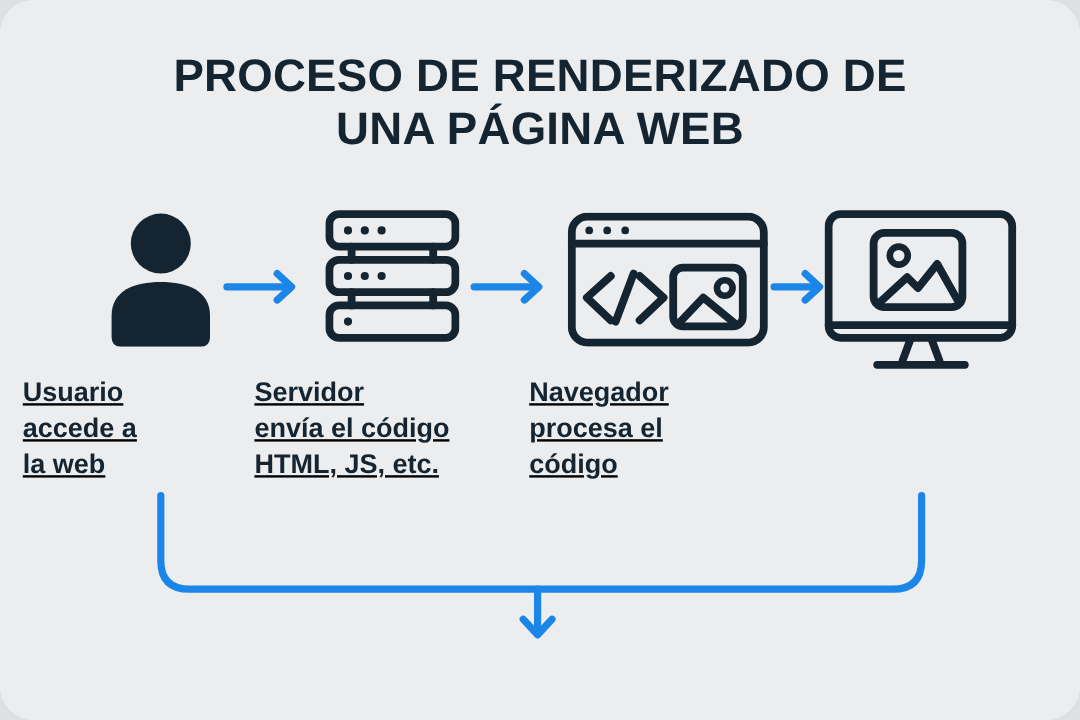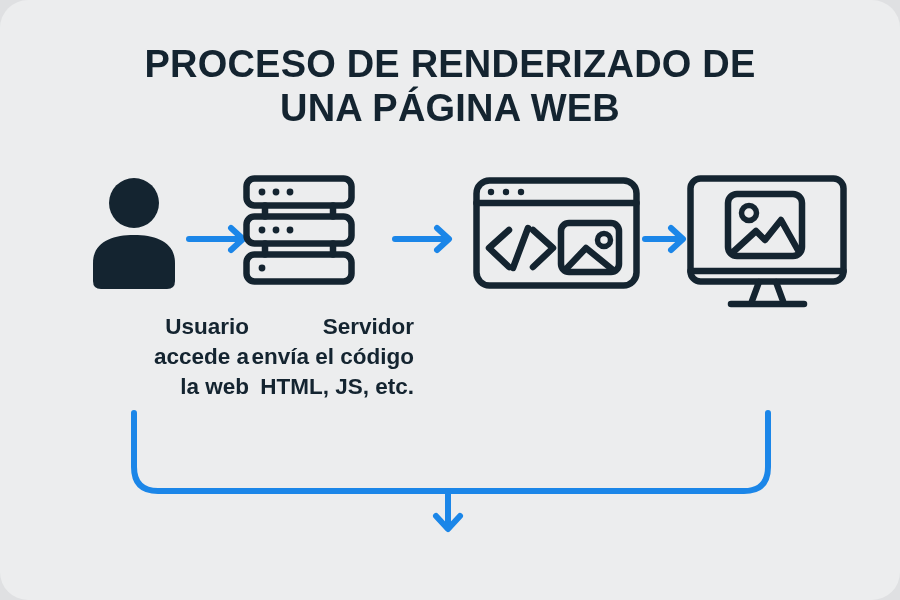--- a/index.html
+++ b/index.html
@@ -20,21 +20,22 @@
   .title{
     position:absolute;top:42px;left:0;width:100%;
     text-align:center;
     font-size:38px;line-height:44px;
     font-weight:700;letter-spacing:0.2px;
     color:var(--ink);
     white-space:pre-line;
   }
   .step{
     position:absolute;top:170px;width:230px;
-    text-align:right;
+    text-align:left;
+    text-decoration:underline;
   }
   .icon-box{
     height:142px;
     display:flex;justify-content:center;align-items:flex-start;
     color:var(--ink);
   }
   .step-label{
     font-size:22.5px;line-height:30px;font-weight:700;
     color:var(--ink);
     white-space:pre-line;
@@ -71,21 +72,21 @@
     <div class="step-label">Usuario
 accede a
 la web</div>
   </div>
 
   <svg class="flow-arrow" style="left:186px;" width="62" height="30" viewBox="0 0 62 30" aria-hidden="true">
     <line class="blue-stroke" x1="3" y1="15" x2="56" y2="15"></line>
     <polyline class="blue-stroke" points="45,4 57,15 45,26"></polyline>
   </svg>
 
-  <div class="step" style="left:184px;">
+  <div class="step" style="left:212px;">
     <div class="icon-box">
       <svg width="112" height="112" viewBox="0 0 112 112" style="margin-top:5px;" aria-hidden="true">
         <rect class="stroke" x="3.5" y="3.5" width="105" height="27" rx="8"></rect>
         <rect class="stroke" x="3.5" y="41.5" width="105" height="27" rx="8"></rect>
         <rect class="stroke" x="3.5" y="79.5" width="105" height="27" rx="8"></rect>
         <line class="stroke" x1="22" y1="30.5" x2="22" y2="41.5"></line>
         <line class="stroke" x1="90" y1="30.5" x2="90" y2="41.5"></line>
         <line class="stroke" x1="22" y1="68.5" x2="22" y2="79.5"></line>
         <line class="stroke" x1="90" y1="68.5" x2="90" y2="79.5"></line>
         <circle class="fill" cx="19" cy="17" r="3.4"></circle>
@@ -116,20 +117,23 @@
         <circle class="fill" cx="33" cy="15" r="3.2"></circle>
         <circle class="fill" cx="48" cy="15" r="3.2"></circle>
         <polyline class="stroke" points="36,53 16,71 36,90"></polyline>
         <line class="stroke" x1="55" y1="51" x2="40" y2="91"></line>
         <polyline class="stroke" points="60,53 80,71 60,90"></polyline>
         <rect class="stroke" x="88" y="46" width="58" height="49" rx="8"></rect>
         <circle class="thin-stroke" cx="131" cy="63" r="6.5"></circle>
         <polyline class="stroke" points="94,91 113,71 140,93"></polyline>
       </svg>
     </div>
+    <div class="step-label">Navegador
+procesa el
+código</div>
   </div>
 
   <svg class="flow-arrow" style="left:642px;" width="46" height="30" viewBox="0 0 46 30" aria-hidden="true">
     <line class="blue-stroke" x1="3" y1="15" x2="40" y2="15"></line>
     <polyline class="blue-stroke" points="29,4 41,15 29,26"></polyline>
   </svg>
 
   <div class="step" style="left:654px;">
     <div class="icon-box">
       <svg width="164" height="137" viewBox="0 0 164 137" style="margin-top:5px;" aria-hidden="true">

